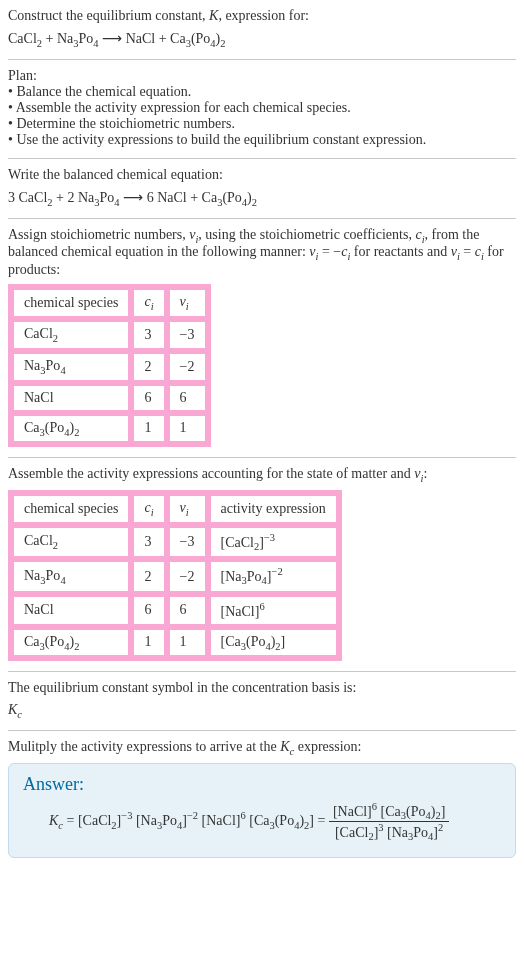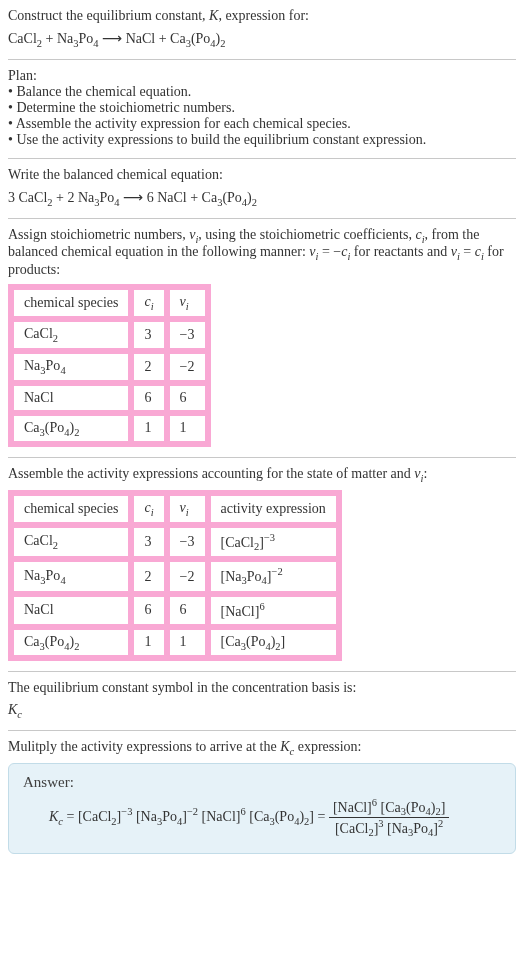--- a/index.html
+++ b/index.html
@@ -30,22 +30,22 @@
     font-size: 14px;
   }
   .answer-box {
     background: #e6f2f8;
     border: 1px solid #c2dce8;
     border-radius: 6px;
     padding: 10px 14px 14px 14px;
     margin-top: 6px;
   }
   .answer-title {
-    font-size: 15px;
-    color: #404040;
+    font-size: 18px;
+    color: #0369a1;
     margin-bottom: 6px;
   }
   .frac {
     display: inline-block;
     vertical-align: middle;
     text-align: center;
   }
   .frac .num { display:block; border-bottom:1px solid #333; padding:0 4px;text-align:center;}
   .frac .den { display:block; padding:0 4px;}
   sub, sup { font-size: 0.75em; }
@@ -56,22 +56,22 @@
 <body>
 
 <div>
   <div>Construct the equilibrium constant, <i>K</i>, expression for:</div>
   <div class="eqline">CaCl<sub>2</sub> + Na<sub>3</sub>Po<sub>4</sub>  ⟶  NaCl + Ca<sub>3</sub>(Po<sub>4</sub>)<sub>2</sub></div>
 </div>
 
 <div class="section">
   <div>Plan:</div>
   <div>• Balance the chemical equation.</div>
+  <div>• Assemble the activity expression for each chemical species.</div>
   <div>• Determine the stoichiometric numbers.</div>
-  <div>• Assemble the activity expression for each chemical species.</div>
   <div>• Use the activity expressions to build the equilibrium constant expression.</div>
 </div>
 
 <div class="section">
   <div>Write the balanced chemical equation:</div>
   <div class="eqline">3 CaCl<sub>2</sub> + 2 Na<sub>3</sub>Po<sub>4</sub>  ⟶  6 NaCl + Ca<sub>3</sub>(Po<sub>4</sub>)<sub>2</sub></div>
 </div>
 
 <div class="section">
   <div>Assign stoichiometric numbers, <i>ν<sub>i</sub></i>, using the stoichiometric coefficients, <i>c<sub>i</sub></i>, from the balanced chemical equation in the following manner: <i>ν<sub>i</sub></i> = −<i>c<sub>i</sub></i> for reactants and <i>ν<sub>i</sub></i> = <i>c<sub>i</sub></i> for products:</div>

